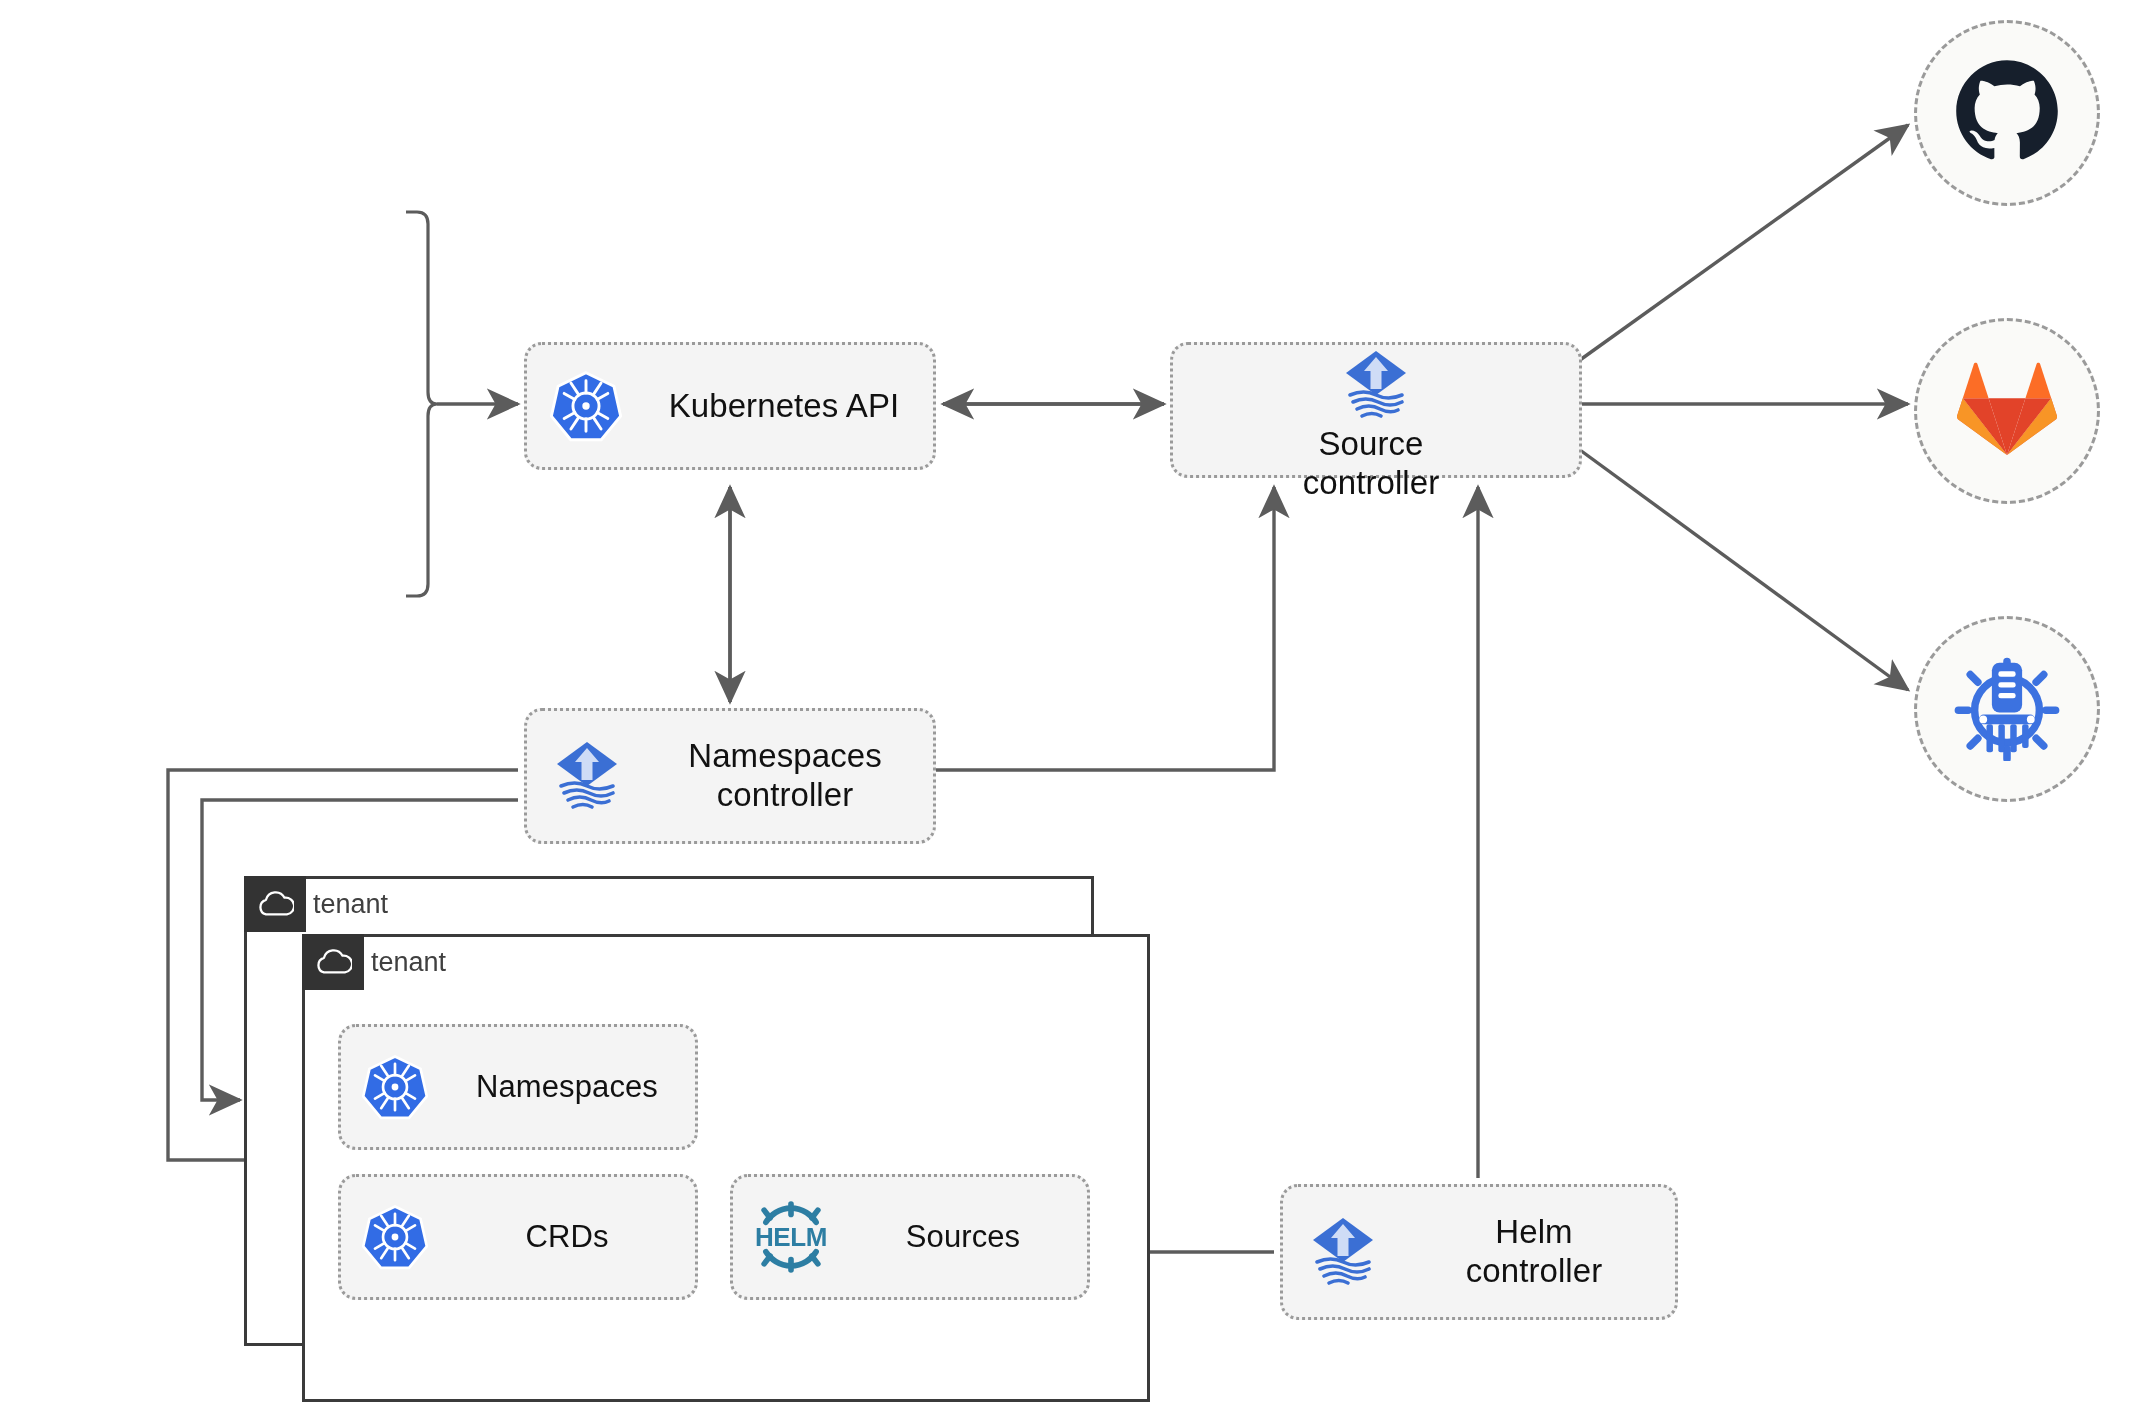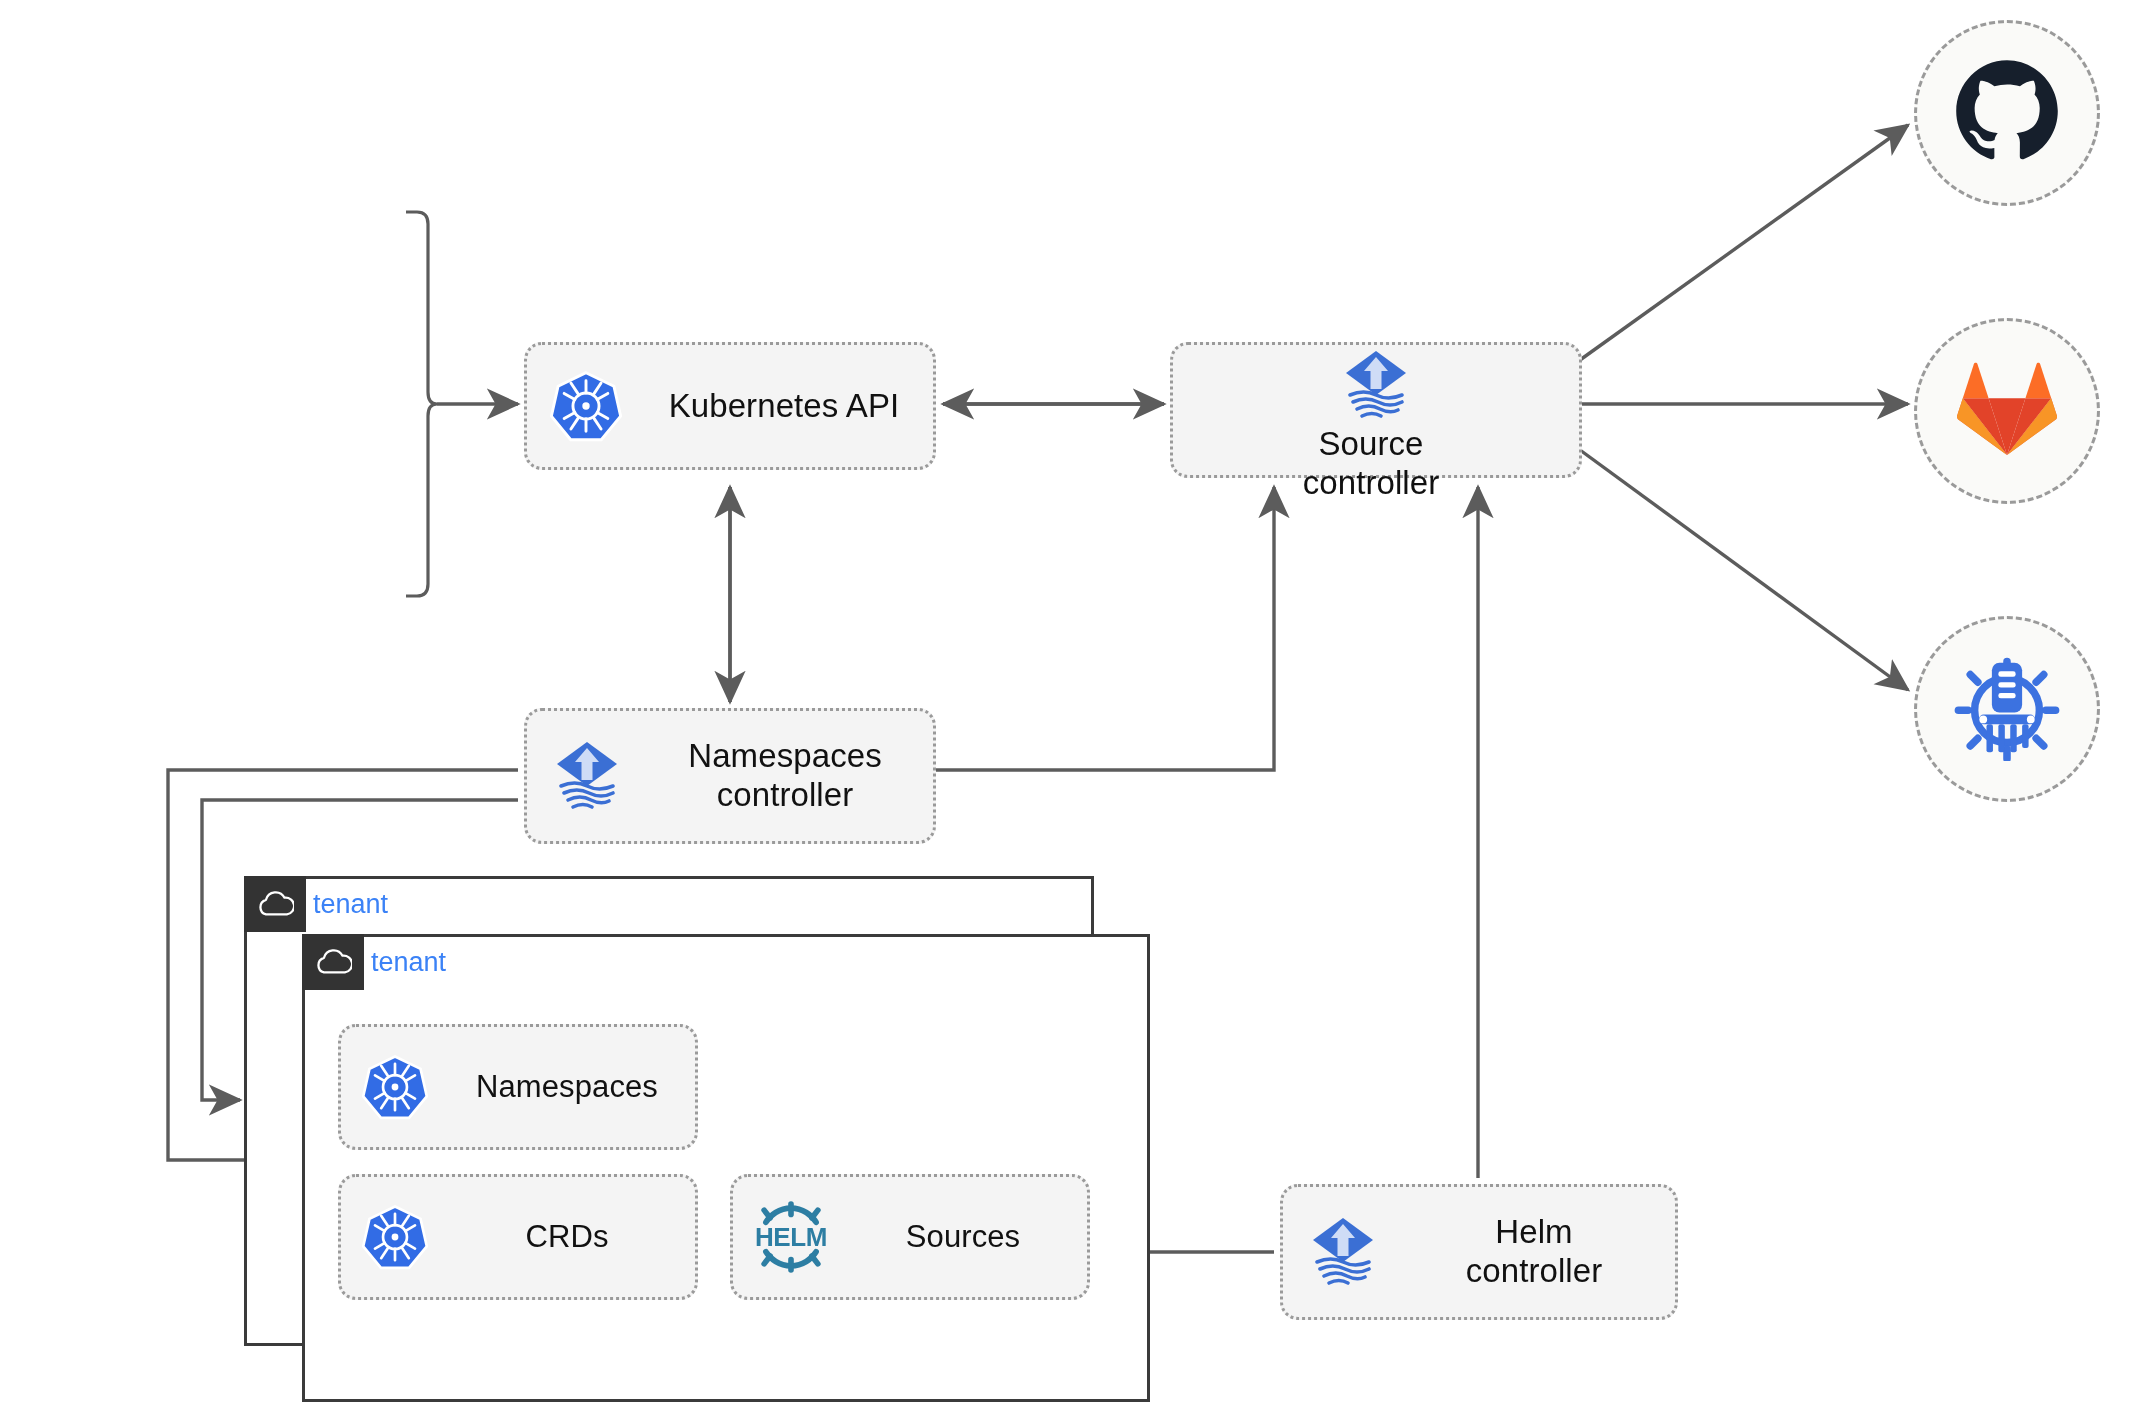--- a/index.html
+++ b/index.html
@@ -88,21 +88,21 @@
     justify-content: center;
   }
   .tenant-title {
     position: absolute;
     left: 66px;
     top: -3px;
     height: 56px;
     display: flex;
     align-items: center;
     font-size: 27px;
-    color: #3b82f6;
+    color: #404040;
   }
 </style>
 </head>
 <body>
 
 <div id="canvas">
 
   <svg id="wires" viewBox="0 0 2144 1407" xmlns="http://www.w3.org/2000/svg">
     <defs>
       <marker id="ah" markerWidth="11" markerHeight="11" refX="9.2" refY="5" orient="auto" markerUnits="strokeWidth">

